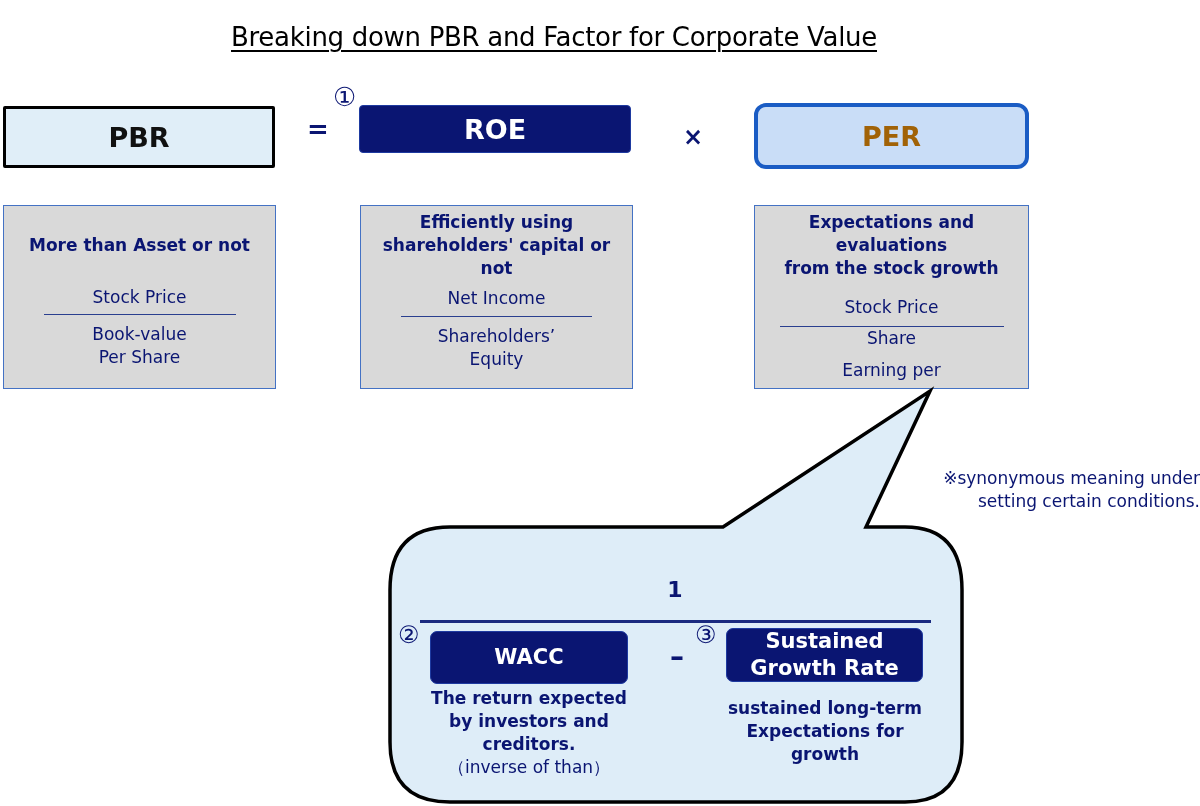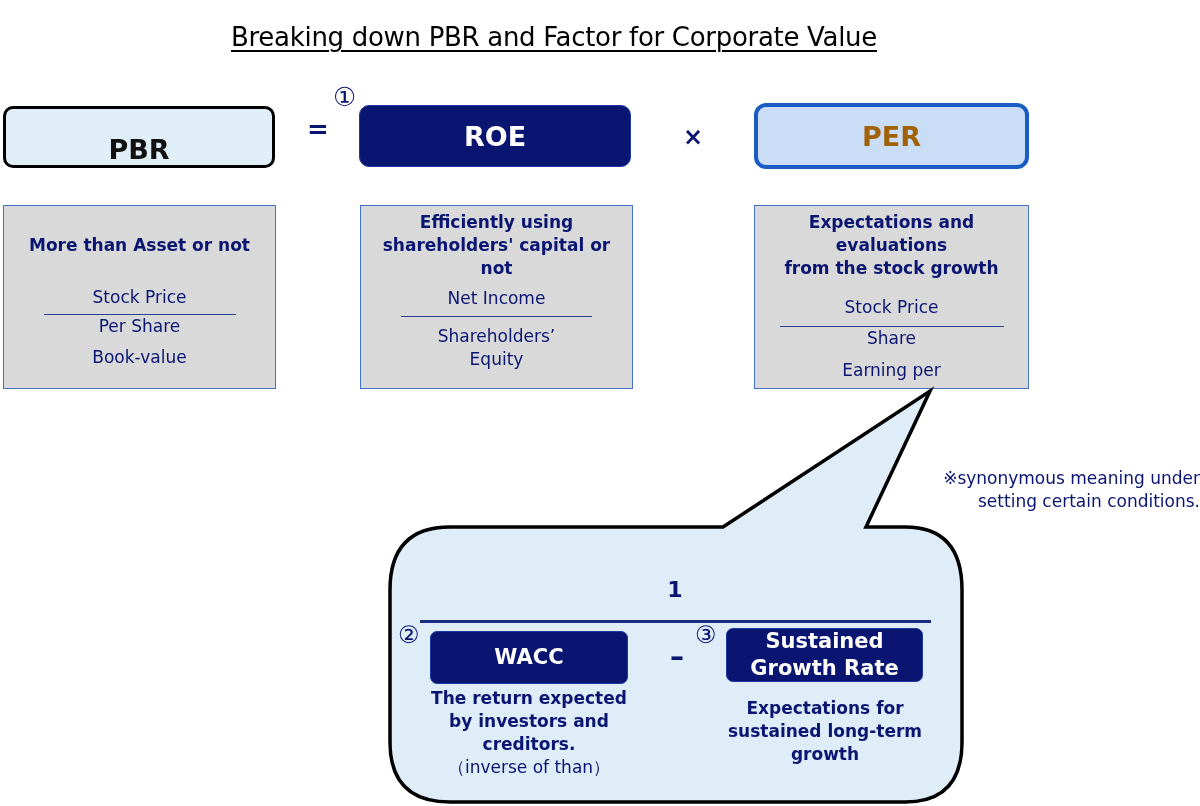--- a/index.html
+++ b/index.html
@@ -5,23 +5,23 @@
     html, body { margin: 0; padding: 0; background: #ffffff; }
     body { width: 1200px; height: 806px; position: relative; overflow: hidden;
            font-family: "DejaVu Sans", sans-serif; }
     .abs { position: absolute; }
     .title { left: 0; width: 1074px; top: 22px; text-align: center; font-size: 26px;
              color: #000; text-decoration: underline; text-underline-offset: 4px;
              text-decoration-thickness: 2px; letter-spacing: -0.3px; padding-left: 17px; }
     .head-box { display: flex; align-items: center; justify-content: center; box-sizing: border-box;
                 font-size: 27px; font-weight: bold; }
     .pbr { left: 3px; top: 106px; width: 272px; height: 62px; background: #e0eef8;
-           border: 3px solid #000; border-radius: 10px; color: #111; align-items: flex-end; }
-    .roe { left: 359px; top: 105px; width: 272px; height: 62px; background: #0a1572;
-           border: 1px solid #1e3aa0; border-radius: 10px; color: #fff; }
+           border: 3px solid #000; border-radius: 2px; color: #111; }
+    .roe { left: 359px; top: 105px; width: 272px; height: 48px; background: #0a1572;
+           border: 1px solid #1e3aa0; border-radius: 4px; color: #fff; }
     .per { left: 754px; top: 103px; width: 275px; height: 66px; background: #c9ddf7;
            border: 4px solid #1a5cc4; border-radius: 12px; color: #a16207; }
     .op { color: #0a1572; font-size: 26px; font-weight: bold; }
     .circ { color: #0a1572; font-size: 26px; line-height: 1; }
     .grey { box-sizing: border-box; background: #d9d9d9; border: 1.5px solid #4472c4;
             color: #0a1572; text-align: center; font-size: 17px; }
     .grey .hd { font-weight: bold; line-height: 23px; }
     .grey .num, .grey .den { line-height: 23px; }
     .grey .bar { height: 0; border-top: 1.5px solid #2a3f8f; margin: 0 auto; }
     .g1 { left: 3px; top: 205px; width: 273px; height: 184px; }
@@ -59,22 +59,22 @@
 </div>
 <div class="abs op" style="left:683px; top:123px; font-size:24px;">×</div>
 <div class="abs head-box per">
   <span>PER</span>
 </div>
 
 <div class="abs grey g1">
   <div class="hd" style="margin-top:28px;">More than Asset or not</div>
   <div class="num" style="margin-top:29px;">Stock Price</div>
   <div class="bar" style="width:192px; margin-top:5px;"></div>
+  <div class="den" style="margin-top:8px;">Book-value</div>
   <div class="den">Per Share</div>
-  <div class="den" style="margin-top:8px;">Book-value</div>
 </div>
 
 <div class="abs grey g2">
   <div class="hd" style="margin-top:5px;">Efficiently using</div>
   <div class="hd">shareholders' capital or</div>
   <div class="hd">not</div>
   <div class="num" style="margin-top:7px;">Net Income</div>
   <div class="bar" style="width:191px; margin-top:6px;"></div>
   <div class="den" style="margin-top:8px;">Shareholders’</div>
   <div class="den">Equity</div>
@@ -120,16 +120,16 @@
 </div>
 
 <div class="abs desc d-wacc">
   <div>The return expected</div>
   <div>by investors and</div>
   <div>creditors.</div>
   <div style="font-weight:normal;">（inverse of than）</div>
 </div>
 
 <div class="abs desc d-sgr">
+  <div>sustained long-term</div>
   <div>Expectations for</div>
-  <div>sustained long-term</div>
   <div>growth</div>
 </div>
 
 </body></html>

